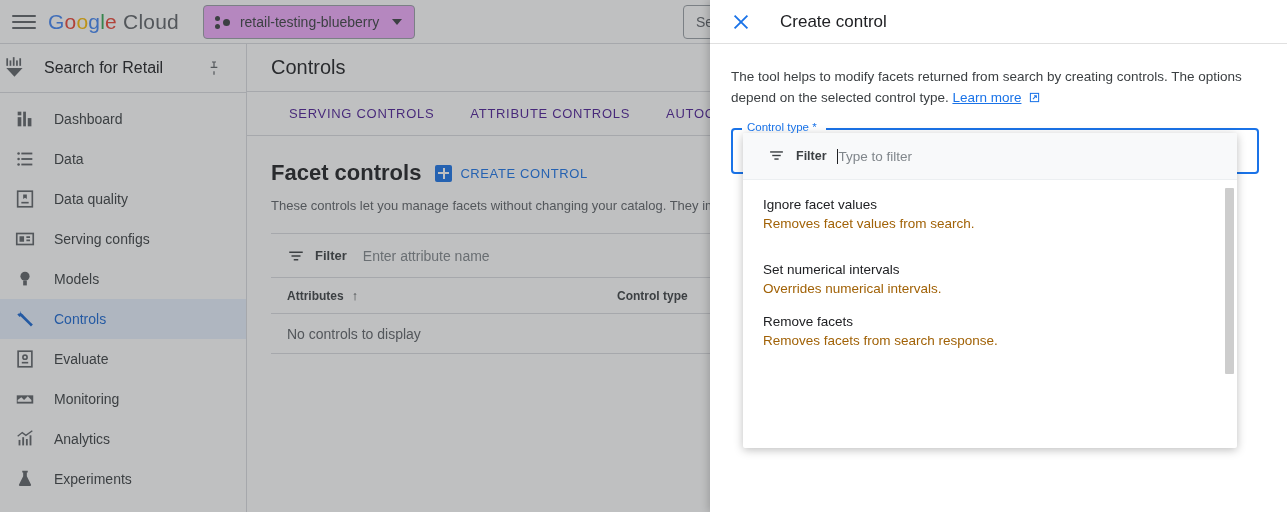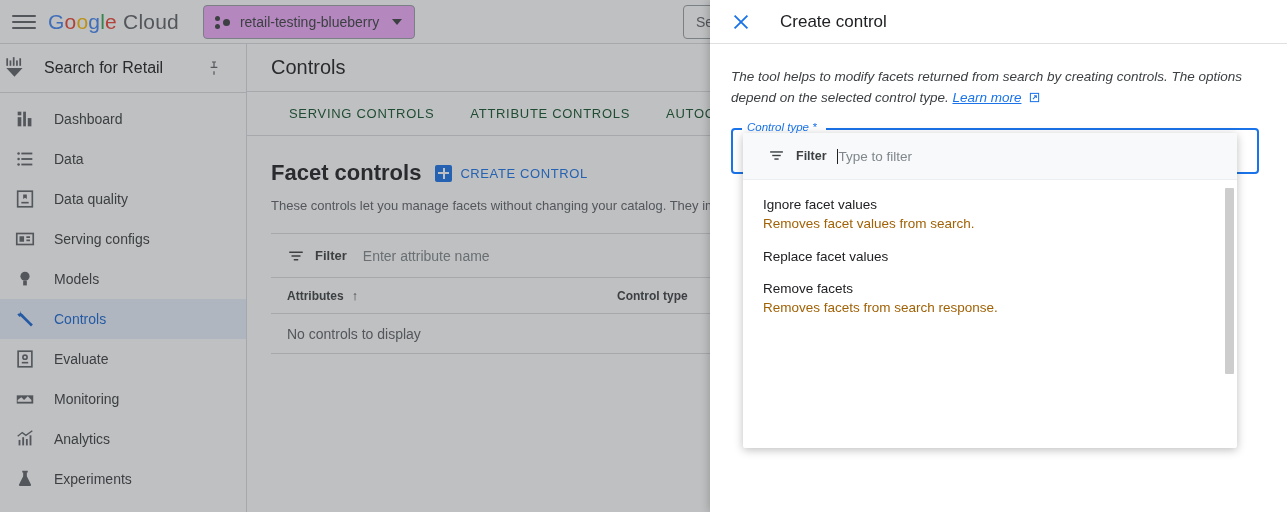--- a/index.html
+++ b/index.html
@@ -81,21 +81,21 @@
   .page-title-bar {
     height: 48px; display: flex; align-items: center; padding-left: 24px;
     border-bottom: 1px solid #dadce0;
   }
   .page-title { font-size: 20px; color: #202124; }
   .tabs {
     height: 44px; display: flex; align-items: center; border-bottom: 1px solid #dadce0;
     padding-left: 24px; gap: 0;
   }
   .tab {
-    font-size: 13px; letter-spacing: .7px; color: #14532d; padding: 0 18px;
+    font-size: 13px; letter-spacing: .7px; color: #4c1d95; padding: 0 18px;
     height: 44px; display: flex; align-items: center; cursor: pointer; white-space: nowrap;
   }
   .content-pad { padding: 24px 24px 0 24px; }
   .section-title-row { display: flex; align-items: center; gap: 14px; }
   .section-title { font-size: 22px; font-weight: bold; color: #202124; }
   .create-btn {
     display: flex; align-items: center; gap: 8px; cursor: pointer;
     font-size: 13px; letter-spacing: .6px; color: #1a73e8; font-weight: 500;
     white-space: nowrap;
   }
@@ -146,21 +146,21 @@
   }
   .panel-head {
     height: 44px; display: flex; align-items: center; padding-left: 20px; gap: 28px;
     border-bottom: 1px solid #e0e0e0;
   }
   .close-x {
     width: 22px; height: 22px; color: #1a73e8; cursor: pointer;
     display: flex; align-items: center; justify-content: center;
   }
   .panel-title { font-size: 17px; color: #202124; }
-  .panel-body { padding: 22px 28px 0 21px; position: relative; font-style: italic; }
+  .panel-body { padding: 22px 28px 0 21px; position: relative; }
   .panel-desc { font-size: 13.5px; color: #3c4043; line-height: 21px; }
   .learn-more { color: #1a73e8; text-decoration: underline; cursor: pointer; }
   .ext-ico { display: inline-block; width: 11px; height: 11px; margin-left: 4px; vertical-align: -1px; }
 
   .field-wrap { position: relative; margin-top: 20px; height: 46px; }
   .field-outline {
     position: absolute; inset: 0; border: 2px solid #1a73e8; border-radius: 4px;
     pointer-events: none;
   }
   .field-outline .notch {
@@ -454,21 +454,24 @@
           <span class="dd-filter-ph">Type to filter</span>
         </span>
       </div>
 
       <div class="dd-list">
         <div class="dd-item">
           <div class="dd-item-title">Ignore facet values</div>
           <div class="dd-item-sub">Removes facet values from search.</div>
         </div>
         <div class="dd-item">
-          <div class="dd-item-title">Replace facet values</div>
+        </div>
+        <div class="dd-item">
+          <div class="dd-item-title">Set numerical intervals</div>
+          <div class="dd-item-sub">Overrides numerical intervals.</div>
         </div>
         <div class="dd-item">
           <div class="dd-item-title">Remove facets</div>
           <div class="dd-item-sub">Removes facets from search response.</div>
         </div>
         <div class="dd-scrollbar"></div>
         <div class="dd-thumb"></div>
       </div>
     </div>
   </div>

